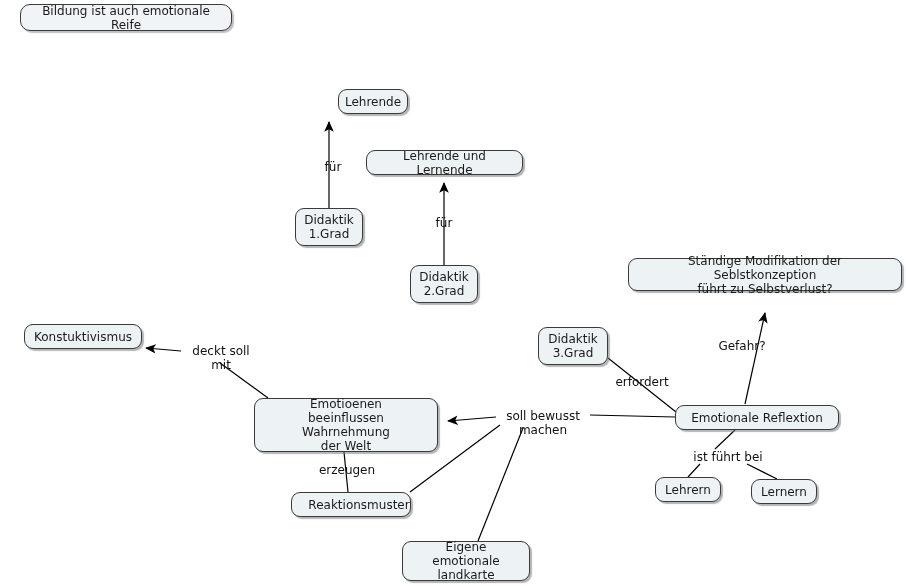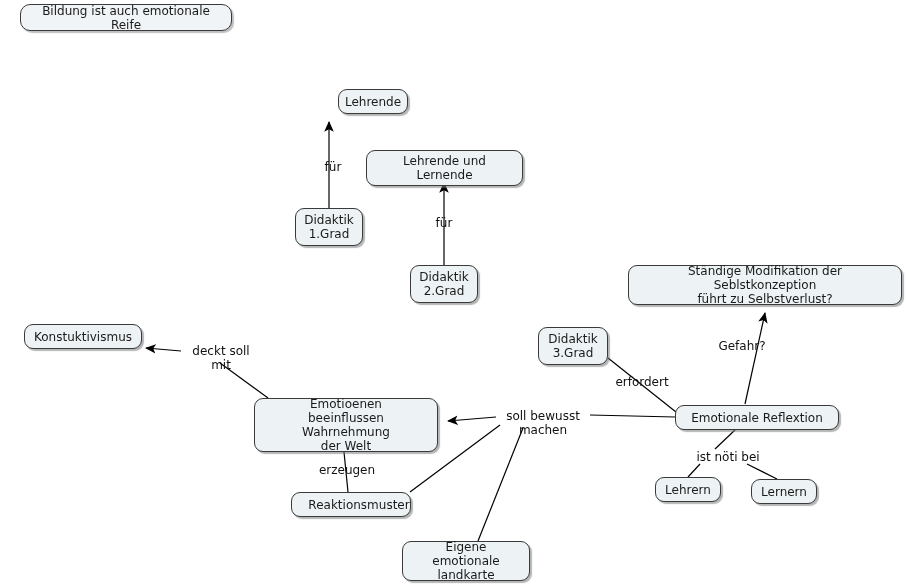--- a/index.html
+++ b/index.html
@@ -87,28 +87,28 @@
         <polyline points="268,398 220,363" fill="none" stroke="#000000" stroke-width="1.2"></polyline>
         <polyline points="181,351 146,348" fill="none" stroke="#000000" stroke-width="1.2" marker-end="url(#arrowhead)"></polyline>
         <polyline points="735,430 715,449" fill="none" stroke="#000000" stroke-width="1.2"></polyline>
         <polyline points="700,464 688,477" fill="none" stroke="#000000" stroke-width="1.2"></polyline>
         <polyline points="747,464 777,479" fill="none" stroke="#000000" stroke-width="1.2"></polyline>
       </g>
   </svg>
 
   <div id="node-layer">
       <div class="node" style="left: 299px; top: 89px; width: 70px; height: 25px; margin-left: 39px;">Lehrende</div>
-      <div class="node" style="left: 366px; top: 150px; width: 157px; height: 36px;">Lehrende und Lernende</div>
+      <div class="node" style="left: 366px; top: 150px; width: 157px; height: 25px;">Lehrende und Lernende</div>
       <div class="node" style="left: 295px; top: 208px; width: 68px; height: 38px;">Didaktik
 1.Grad</div>
       <div class="node" style="left: 410px; top: 265px; width: 68px; height: 38px;">Didaktik
 2.Grad</div>
       <div class="node" style="left: 538px; top: 327px; width: 70px; height: 38px;">Didaktik
 3.Grad</div>
-      <div class="node" style="left: 628px; top: 265px; width: 274px; height: 40px;">Ständige Modifikation der Seblstkonzeption
+      <div class="node" style="left: 628px; top: 258px; width: 274px; height: 33px;">Ständige Modifikation der Seblstkonzeption
 führt zu Selbstverlust?</div>
       <div class="node" style="left: 24px; top: 324px; width: 118px; height: 25px;">Konstuktivismus</div>
       <div class="node" style="left: 254px; top: 398px; width: 184px; height: 54px;">Emotioenen
 beeinflussen Wahrnehmung
 der Welt</div>
       <div class="node" style="left: 675px; top: 405px; width: 164px; height: 25px;">Emotionale Reflextion</div>
       <div class="node" style="left: 291px; top: 492px; width: 120px; height: 25px; padding-left: 24px;">Reaktionsmuster</div>
       <div class="node" style="left: 402px; top: 541px; width: 128px; height: 40px;">Eigene emotionale
 landkarte</div>
       <div class="node" style="left: 655px; top: 477px; width: 66px; height: 25px;">Lehrern</div>
@@ -117,18 +117,18 @@
   <div id="label-layer">
       <div class="edge-label" style="left: 313px; top: 160px; width: 40px; text-align: center;">für</div>
       <div class="edge-label" style="left: 424px; top: 216px; width: 40px; text-align: center;">für</div>
       <div class="edge-label" style="left: 712px; top: 339px; width: 60px; text-align: center;">Gefahr?</div>
       <div class="edge-label" style="left: 609px; top: 375px; width: 66px; text-align: center;">erfordert</div>
       <div class="edge-label" style="left: 181px; top: 344px; width: 80px; text-align: center;">deckt soll
 mit</div>
       <div class="edge-label" style="left: 498px; top: 409px; width: 90px; text-align: center;">soll bewusst
 machen</div>
       <div class="edge-label" style="left: 314px; top: 463px; width: 66px; text-align: center;">erzeugen</div>
-      <div class="edge-label" style="left: 690px; top: 450px; width: 76px; text-align: center;">ist nöti bei</div>
+      <div class="edge-label" style="left: 690px; top: 450px; width: 76px; text-align: center;">ist führt bei</div>
     </div>
 
   <div class="node title" id="title-node" style="left: 20px; top: 4px; width: 212px; height: 27px;">Bildung ist auch emotionale Reife</div>
 
 </div>
 
 </body></html>

